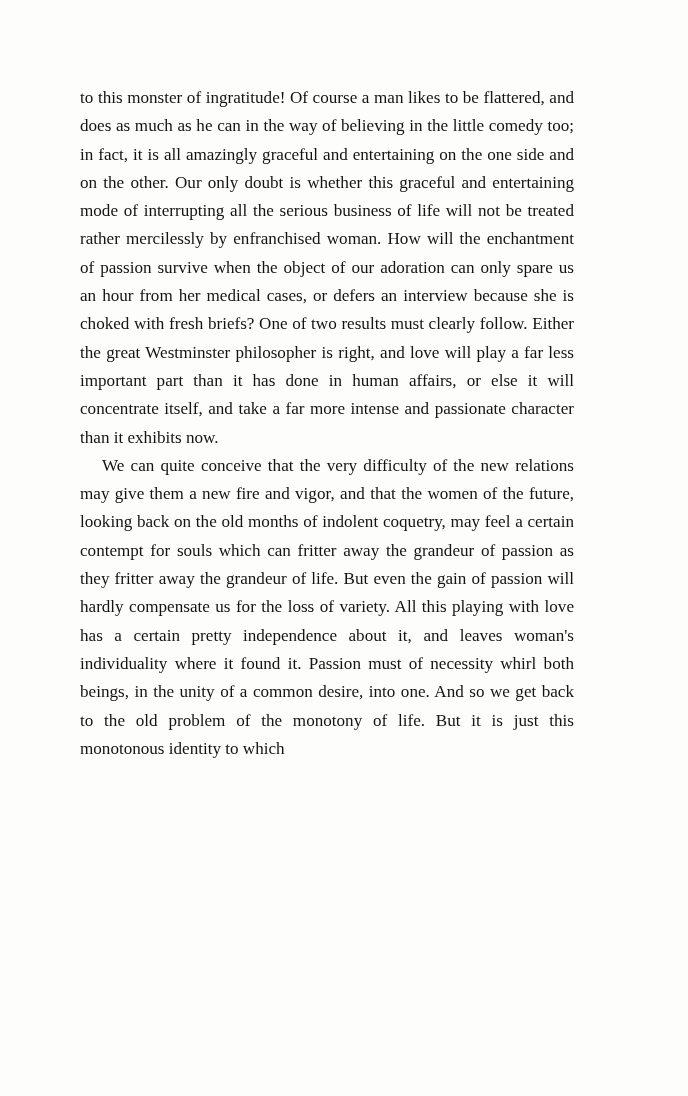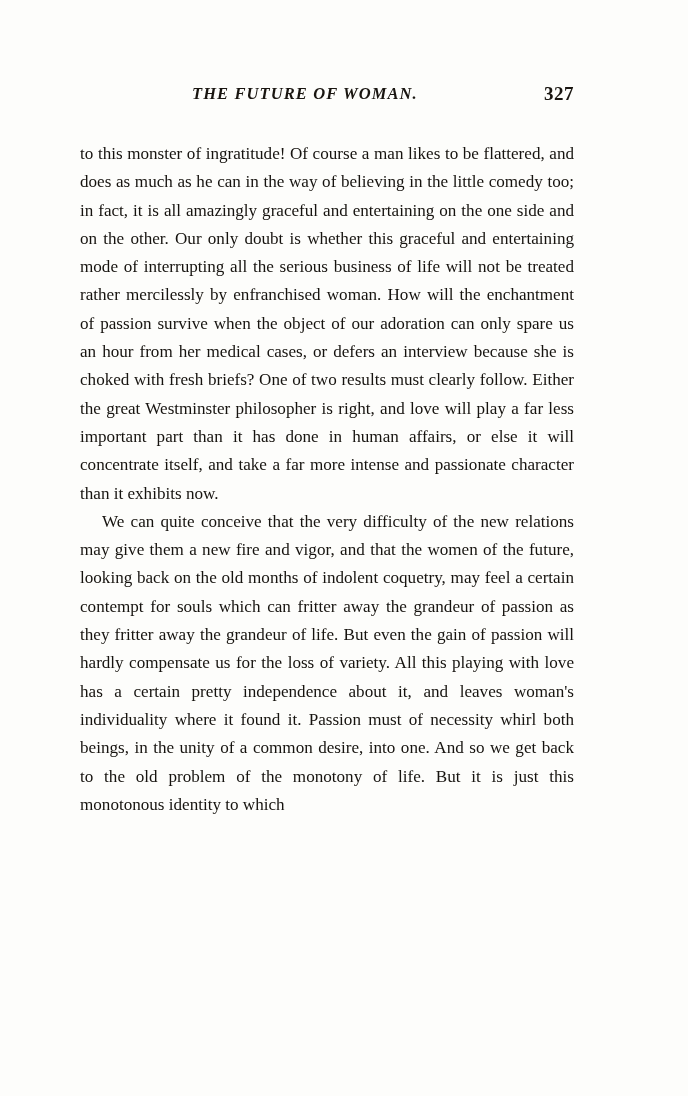--- a/index.html
+++ b/index.html
@@ -67,24 +67,20 @@
   .body-text p + p {
     margin-top: 0;
   }
 </style>
 </head>
 <body>
 
 <div class="page">
   <div class="page-inner">
 
-    <div class="running-head">
-      <span class="running-title">THE FUTURE OF WOMAN.</span>
-      <span class="folio">327</span>
-    </div>
 
     <div class="body-text">
       <p>to this monster of ingratitude! Of course a man likes to be flattered, and does as much as he can in the way of believing in the little comedy too; in fact, it is all amazingly graceful and entertaining on the one side and on the other. Our only doubt is whether this graceful and entertaining mode of interrupting all the serious business of life will not be treated rather mercilessly by enfranchised woman. How will the enchantment of passion survive when the object of our adoration can only spare us an hour from her medical cases, or defers an interview because she is choked with fresh briefs? One of two results must clearly follow. Either the great Westminster philosopher is right, and love will play a far less important part than it has done in human affairs, or else it will concentrate itself, and take a far more intense and passionate character than it exhibits now.</p>
       <p class="indent">We can quite conceive that the very difficulty of the new relations may give them a new fire and vigor, and that the women of the future, looking back on the old months of indolent coquetry, may feel a certain contempt for souls which can fritter away the grandeur of passion as they fritter away the grandeur of life. But even the gain of passion will hardly compensate us for the loss of variety. All this playing with love has a certain pretty independence about it, and leaves woman's individuality where it found it. Passion must of necessity whirl both beings, in the unity of a common desire, into one. And so we get back to the old problem of the monotony of life. But it is just this monotonous identity to which</p>
     </div>
 
   </div>
 </div>
 
 </body></html>

